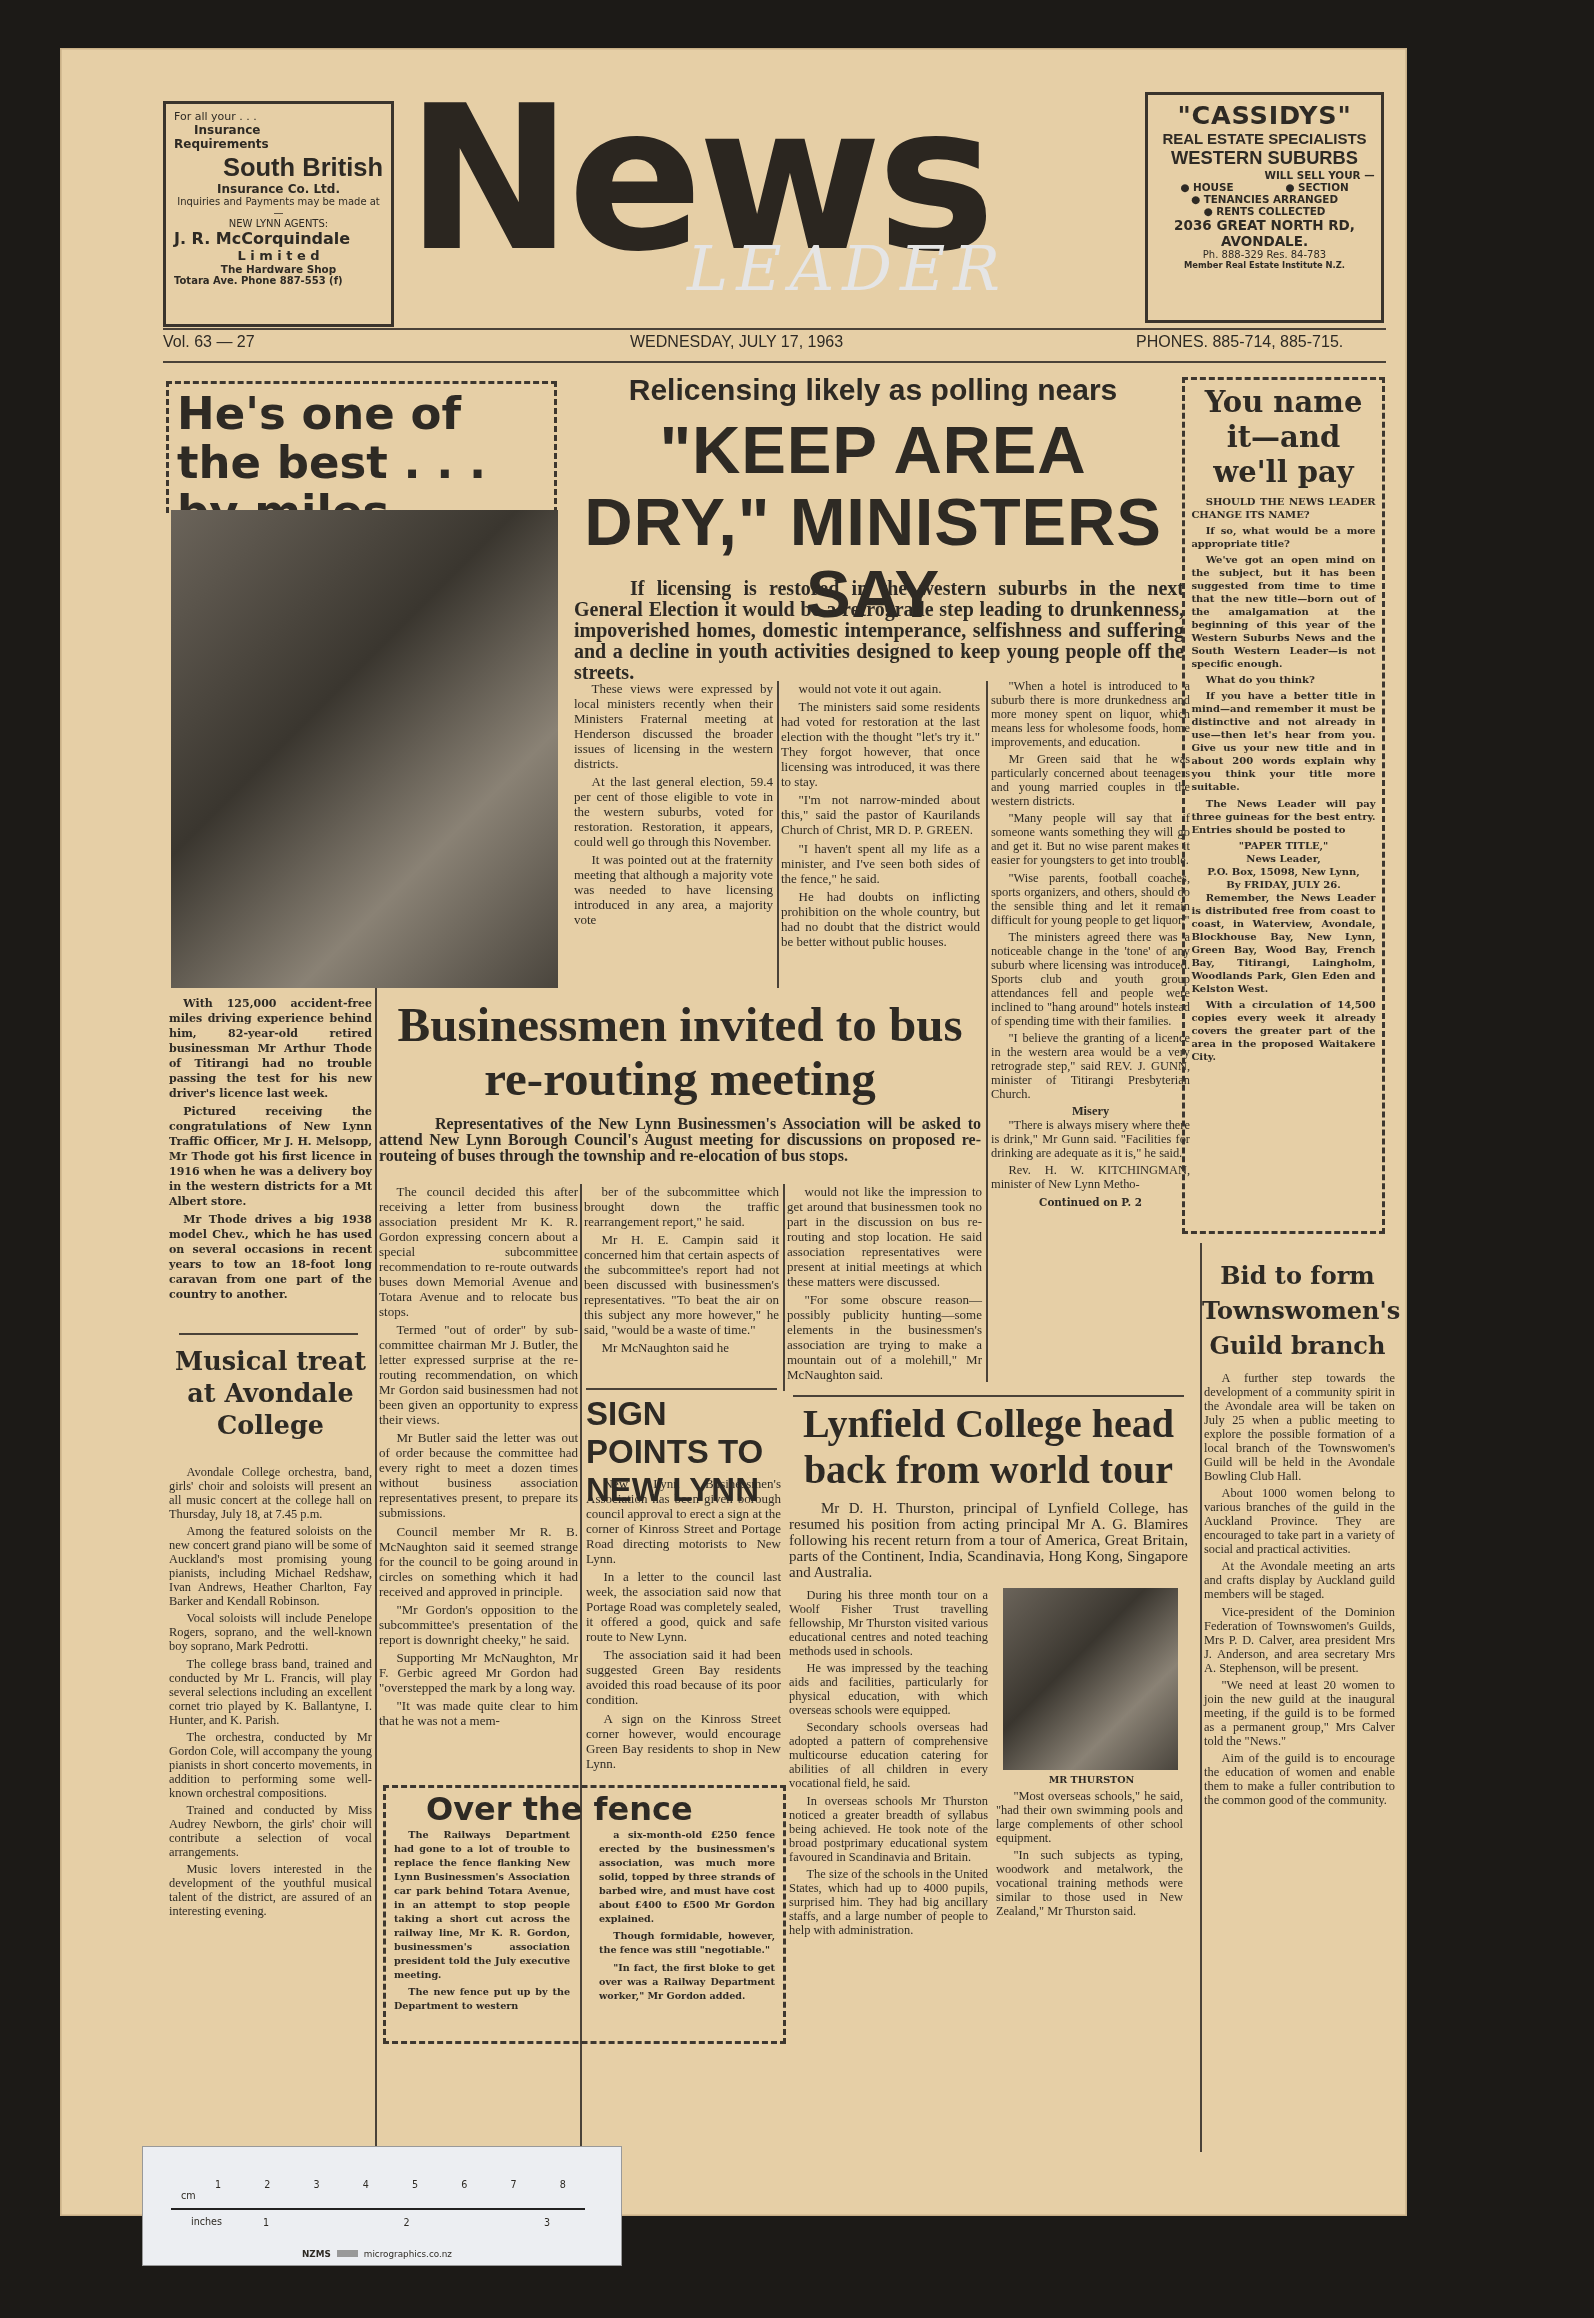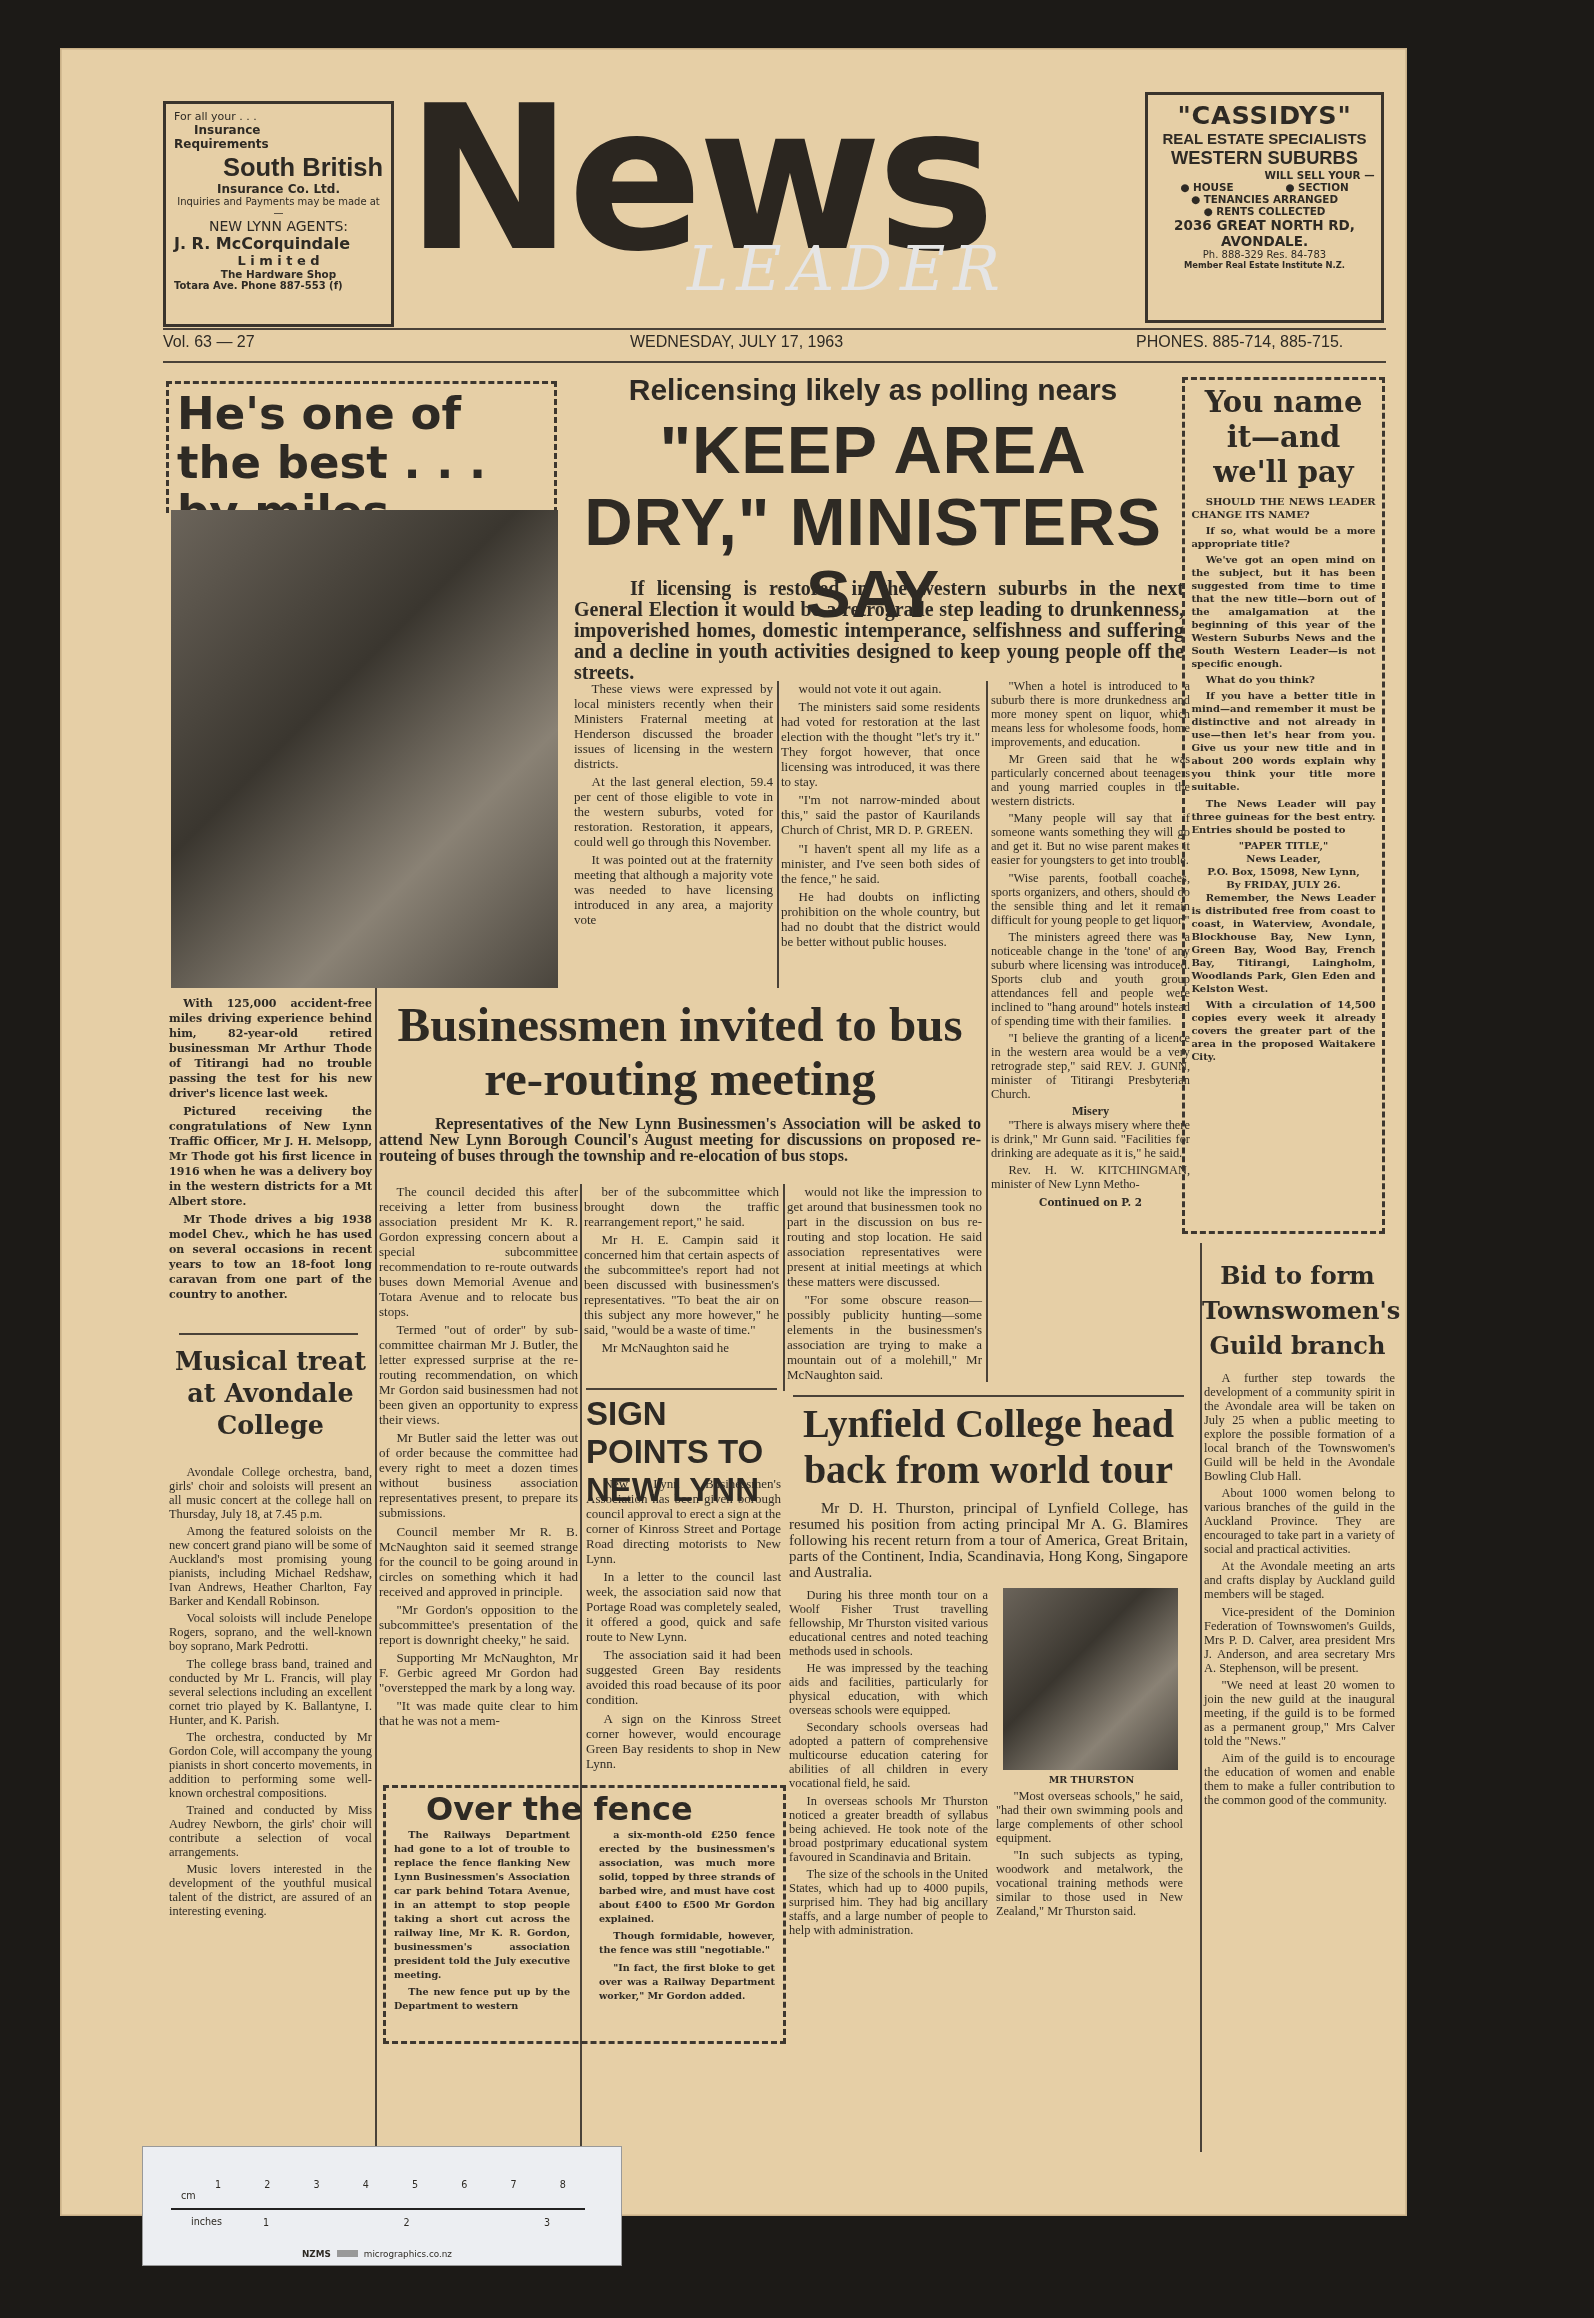--- a/index.html
+++ b/index.html
@@ -31,21 +31,21 @@
 
 <div class="page"></div>
 
 <div class="abs box sans" style="left:163px;top:101px;width:231px;height:226px;padding:6.4px 8px;box-sizing:border-box;">
   <div style="font-size:11px;">For all your . . .</div>
   <div style="font-size:12px;font-weight:bold;margin-left:20px;">Insurance</div>
   <div style="font-size:12px;font-weight:bold;">Requirements</div>
   <div class="cond" style="font-size:25.5px;text-align:right;margin-top:1.6px;">South British</div>
   <div style="font-size:12px;font-weight:bold;text-align:center;">Insurance Co. Ltd.</div>
   <div style="font-size:10px;text-align:center;">Inquiries and Payments may be made at—</div>
-  <div style="font-size:14px;text-align:center;">NEW LYNN AGENTS:</div>
+  <div style="font-size:10px;text-align:center;">NEW LYNN AGENTS:</div>
   <div style="font-size:16px;font-weight:bold;">J. R. McCorquindale</div>
   <div style="font-size:13px;font-weight:bold;text-align:center;">L i m i t e d</div>
   <div style="font-size:10.4px;font-weight:bold;text-align:center;">The Hardware Shop</div>
   <div style="font-size:10px;font-weight:bold;">Totara Ave.   Phone 887-553  (f)</div>
 </div>
 
 <div class="abs" style="left:406px;top:112px;width:733px;height:215px;">
   <div style="position:absolute;left:0;top:-32px;font-family:'DejaVu Sans',sans-serif;font-weight:bold;font-size:199px;letter-spacing:-4.8px;color:#2b2620;line-height:1;">News</div>
   <div style="position:absolute;left:281px;top:120px;font-family:'DejaVu Serif',serif;font-weight:normal;font-style:italic;font-size:62px;letter-spacing:8px;color:#e5e5e5;">LEADER</div>
 </div>

